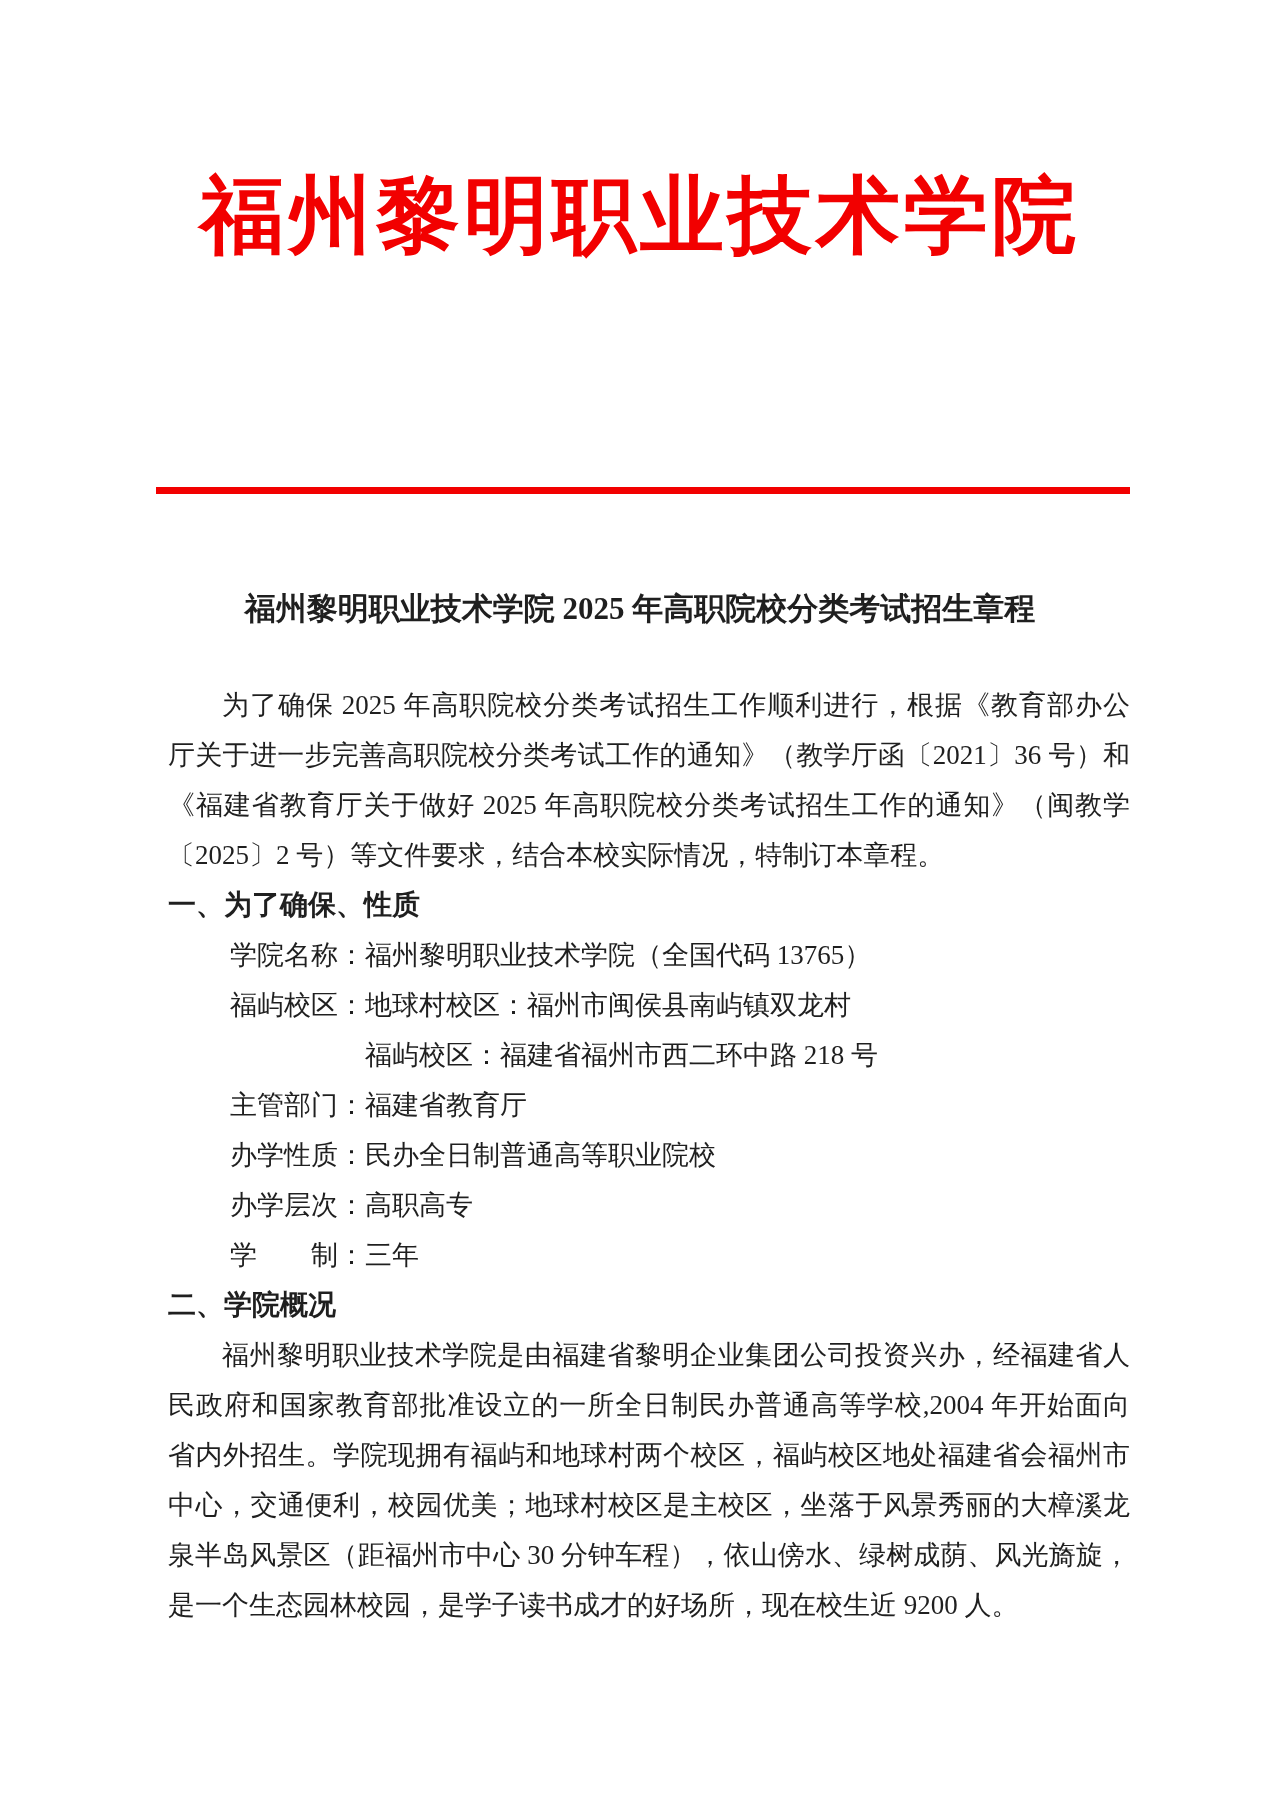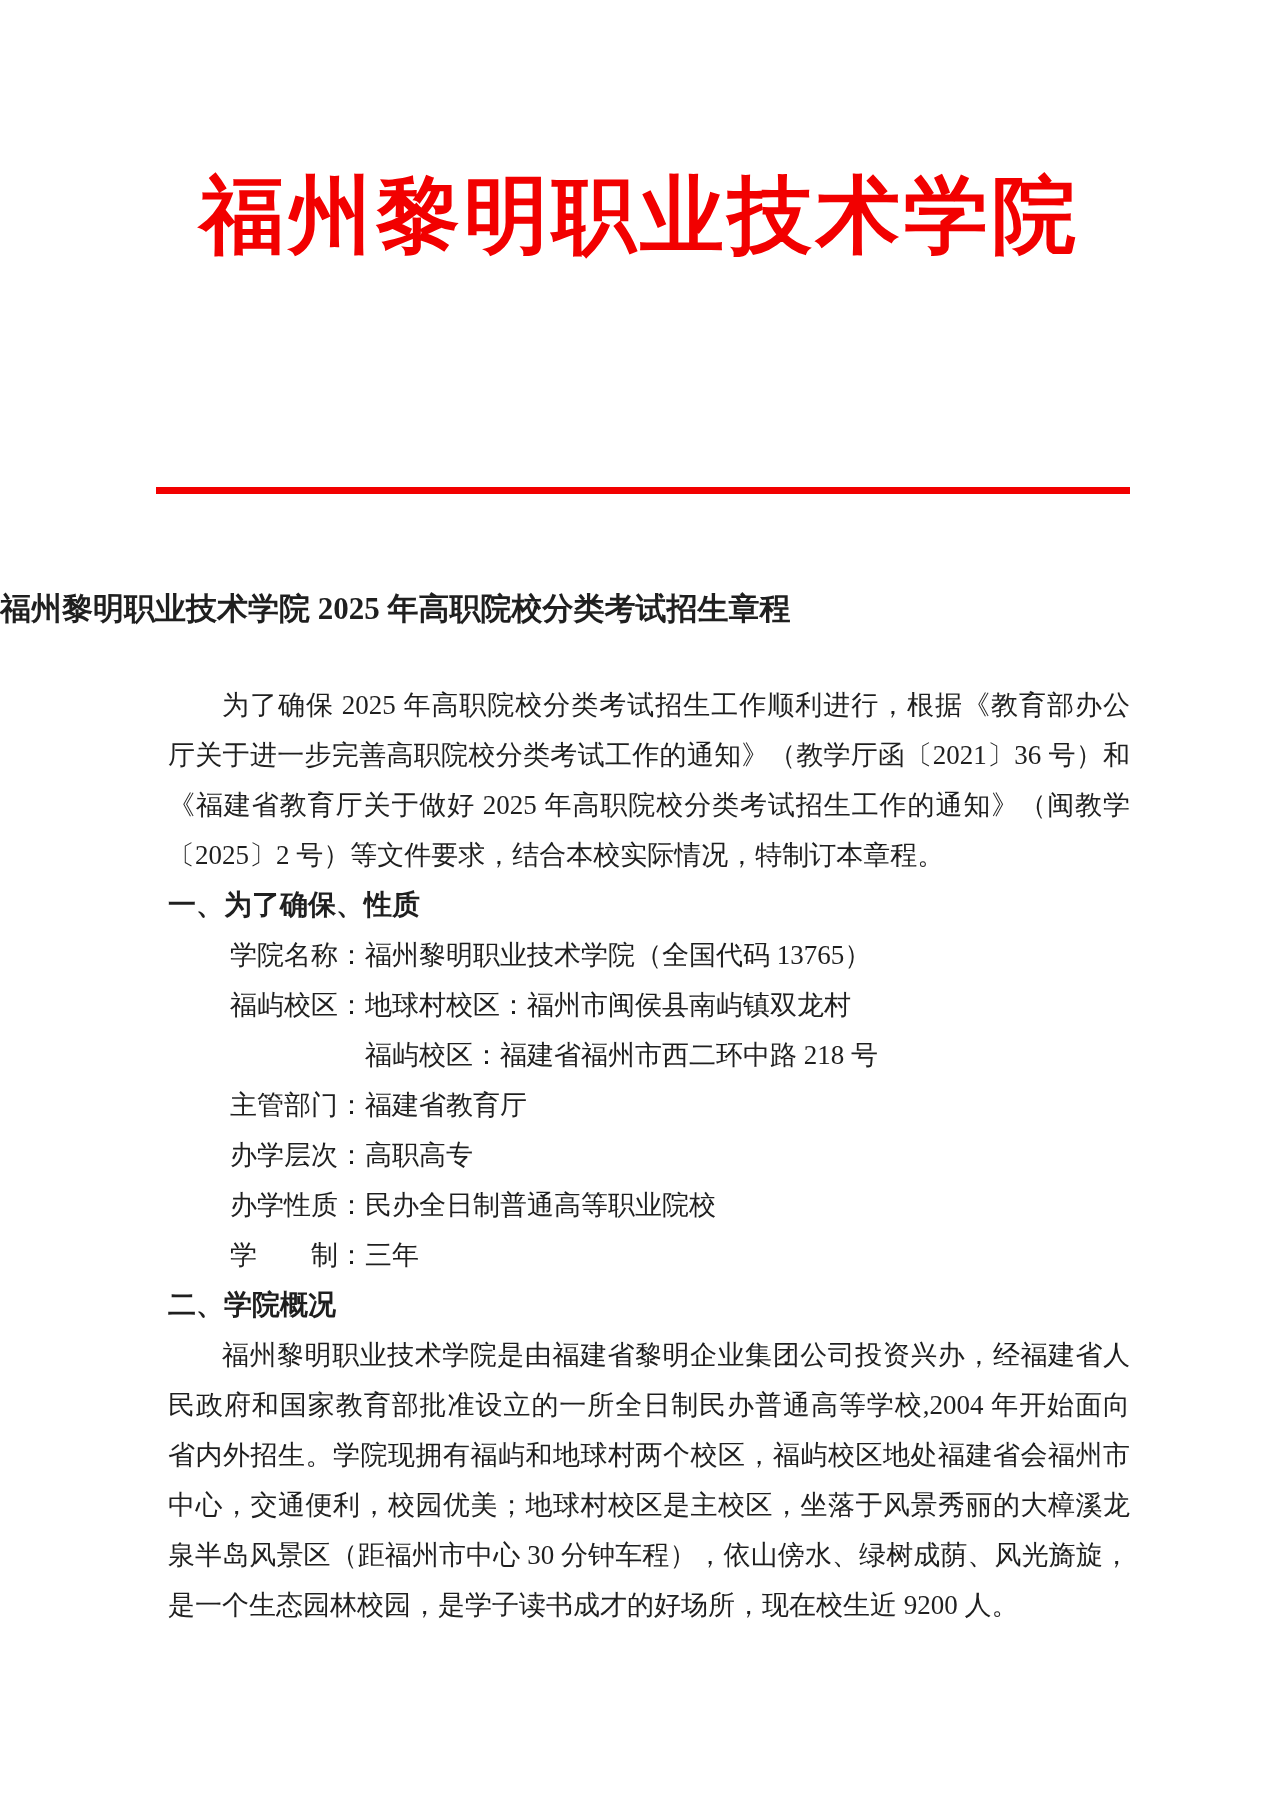--- a/index.html
+++ b/index.html
@@ -35,21 +35,21 @@
     left: 156px;
     width: 974px;
     height: 7px;
     background: var(--accent);
   }
   .doc-title {
     position: absolute;
     top: 588px;
     left: 0;
     width: 100%;
-    text-align: left;
+    text-align: center;
     font-size: 31px;
     font-weight: 700;
     white-space: nowrap;
   }
   .content {
     position: absolute;
     top: 680px;
     left: 168px;
     width: 962px;
     font-size: 27px;
@@ -95,22 +95,22 @@
     <div class="line fill">厅关于进一步完善高职院校分类考试工作的通知》（教学厅函〔2021〕36 号）和</div>
     <div class="line fill">《福建省教育厅关于做好 2025 年高职院校分类考试招生工作的通知》（闽教学</div>
     <div class="line">〔2025〕2 号）等文件要求，结合本校实际情况，特制订本章程。</div>
 
     <div class="line sec">一、为了确保、性质</div>
 
     <div class="line li">学院名称：福州黎明职业技术学院（全国代码 13765）</div>
     <div class="line li">福屿校区：地球村校区：福州市闽侯县南屿镇双龙村</div>
     <div class="line li-cont">福屿校区：福建省福州市西二环中路 218 号</div>
     <div class="line li">主管部门：福建省教育厅</div>
+    <div class="line li">办学性质：民办全日制普通高等职业院校</div>
     <div class="line li">办学层次：高职高专</div>
-    <div class="line li">办学性质：民办全日制普通高等职业院校</div>
     <div class="line li">学　　制：三年</div>
 
     <div class="line sec">二、学院概况</div>
 
     <div class="line fill indent">福州黎明职业技术学院是由福建省黎明企业集团公司投资兴办，经福建省人</div>
     <div class="line fill">民政府和国家教育部批准设立的一所全日制民办普通高等学校,2004 年开始面向</div>
     <div class="line fill">省内外招生。学院现拥有福屿和地球村两个校区，福屿校区地处福建省会福州市</div>
     <div class="line fill">中心，交通便利，校园优美；地球村校区是主校区，坐落于风景秀丽的大樟溪龙</div>
     <div class="line fill">泉半岛风景区（距福州市中心 30 分钟车程），依山傍水、绿树成荫、风光旖旋，</div>
     <div class="line">是一个生态园林校园，是学子读书成才的好场所，现在校生近 9200 人。</div>

